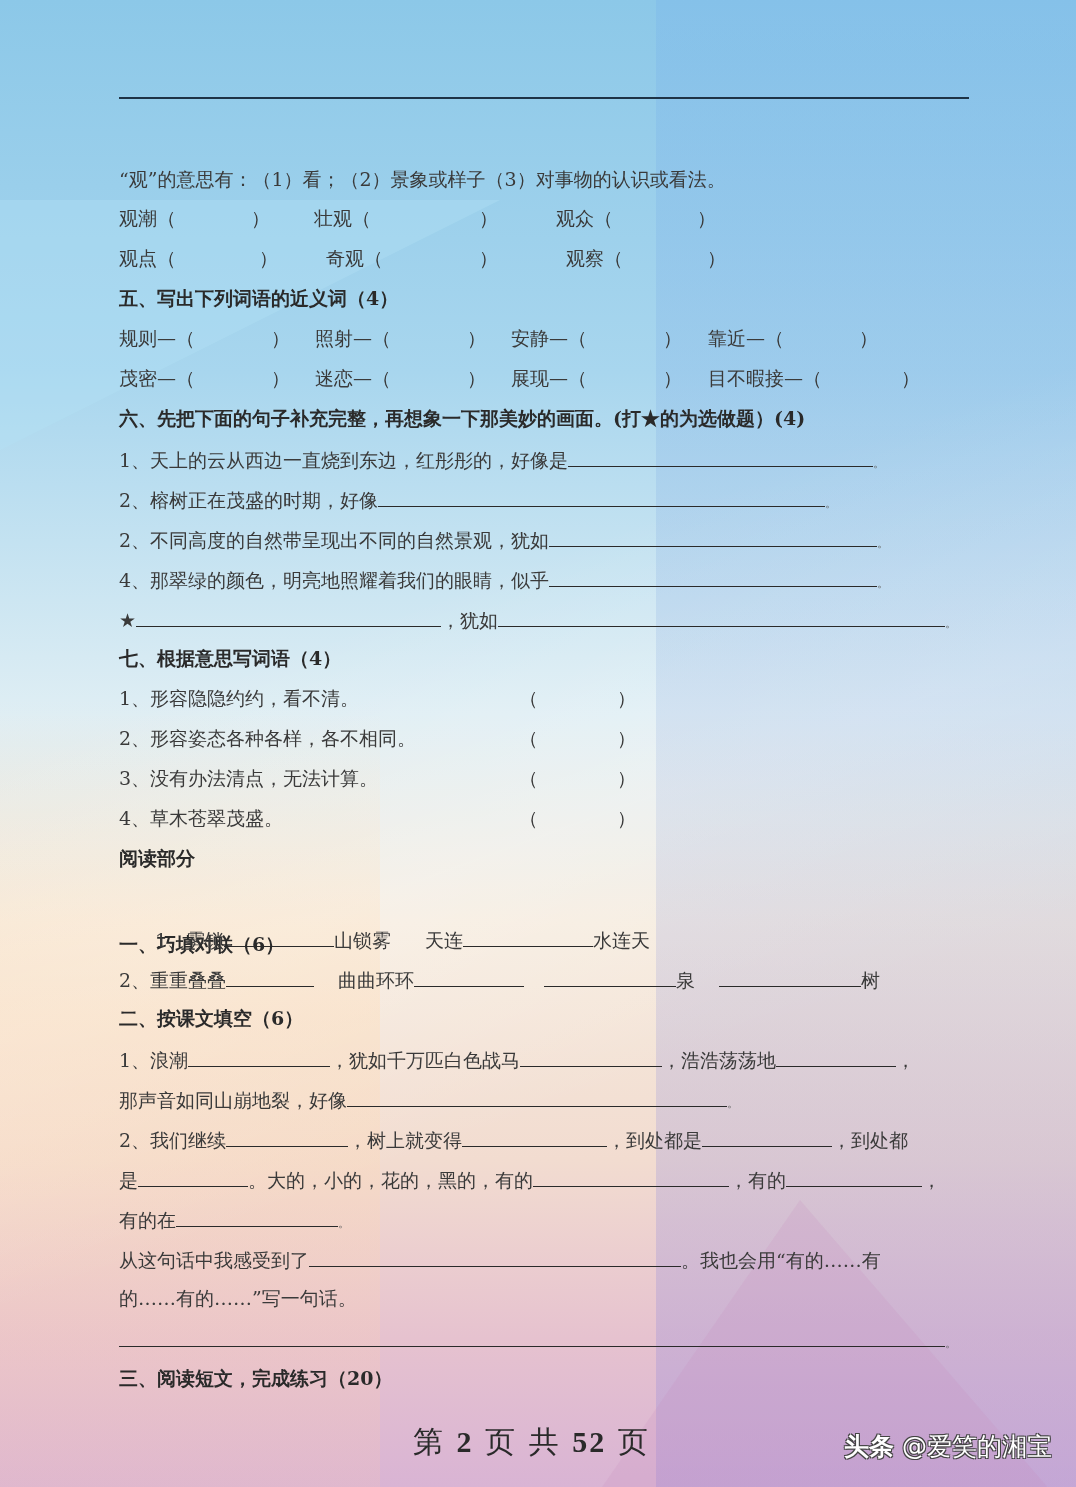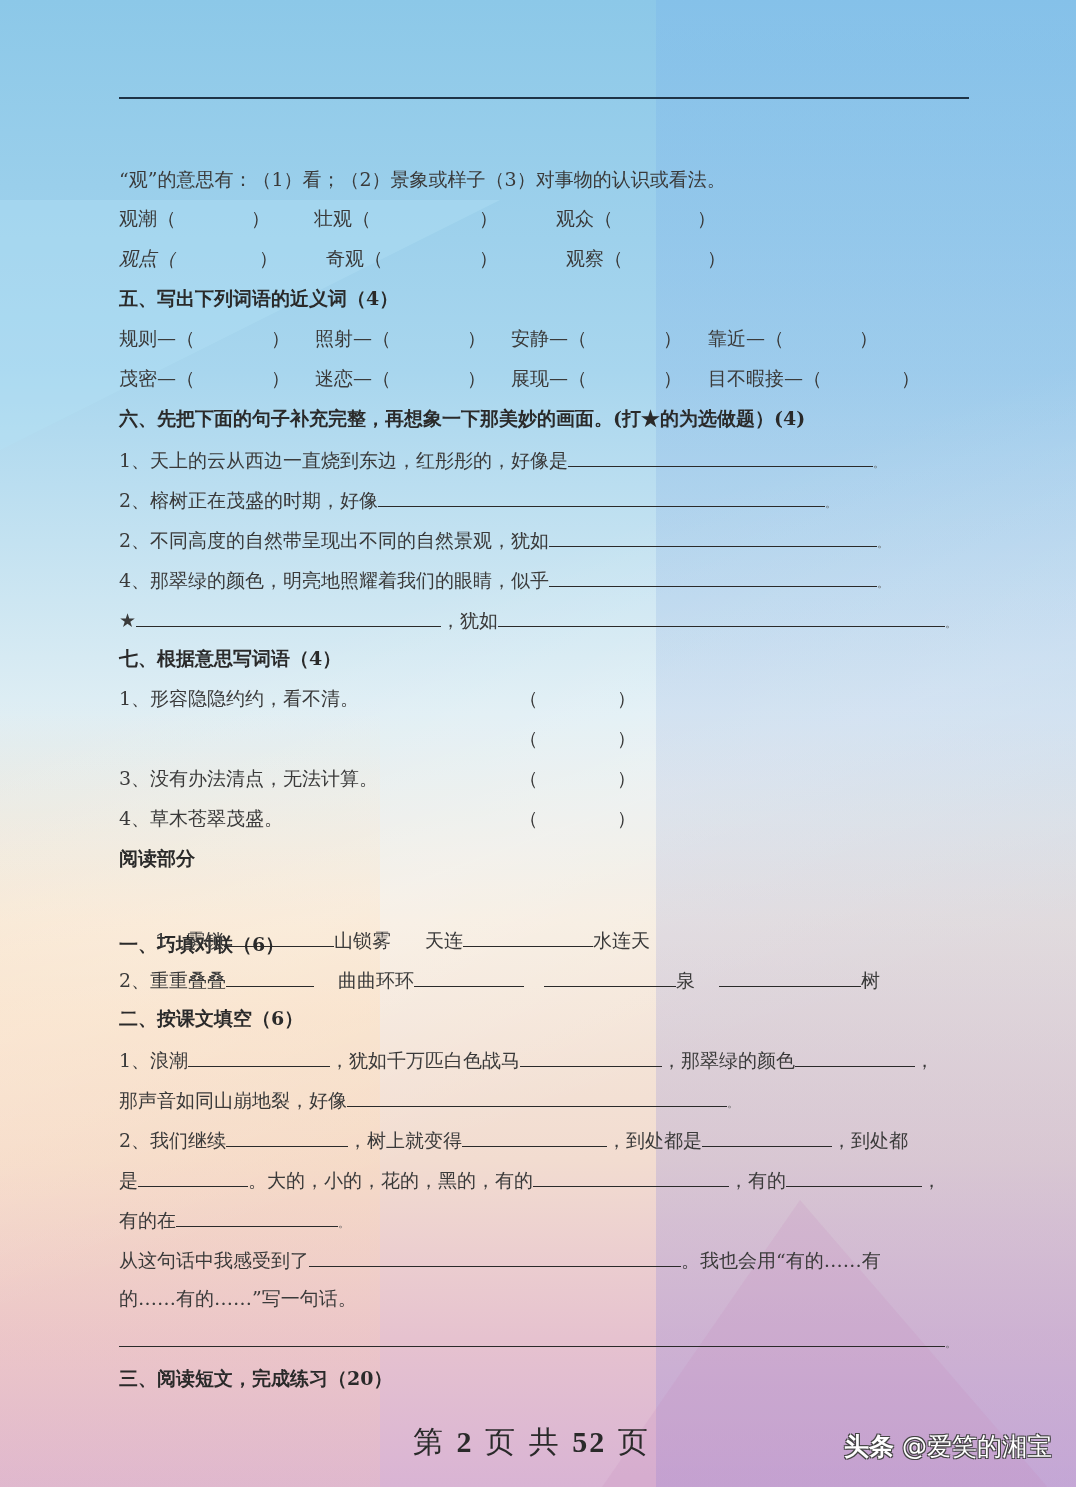--- a/index.html
+++ b/index.html
@@ -56,21 +56,21 @@
 <div class="row" style="top:206px; width:850px; height:24px;">
   <span class="cell" style="left:0;">观潮（</span>
   <span class="cell" style="left:132px;">）</span>
   <span class="cell" style="left:195px;text-align:center;">壮观（</span>
   <span class="cell" style="left:360px;">）</span>
   <span class="cell" style="left:437px;">观众（</span>
   <span class="cell" style="left:578px;">）</span>
 </div>
 
 <div class="row" style="top:246px; width:850px; height:24px;">
-  <span class="cell" style="left:0;font-style:italic;">观点（</span>
+  <span class="cell" style="left:0;">观点（</span>
   <span class="cell" style="left:140px;">）</span>
   <span class="cell" style="left:207px;">奇观（</span>
   <span class="cell" style="left:360px;">）</span>
   <span class="cell" style="left:447px;">观察（</span>
   <span class="cell" style="left:588px;">）</span>
 </div>
 
 <div class="row h" style="top:286px;">五、写出下列词语的近义词（4）</div>
 <div class="row" style="top:326px; width:850px; height:24px;">
   <span class="cell" style="left:0;">规则—（</span>
@@ -110,20 +110,21 @@
   <span>★</span><span class="blank" style="width:305px;"></span><span>，犹如</span><span class="blank" style="width:447px;"></span><span class="dot">。</span>
 </div>
 
 <div class="row h" style="top:646px;">七、根据意思写词语（4）</div>
 <div class="row" style="top:686px; width:600px; height:24px;">
   <span class="cell" style="left:0;">1、形容隐隐约约，看不清。</span>
   <span class="cell" style="left:400px;">（</span>
   <span class="cell" style="left:498px;">）</span>
 </div>
 <div class="row" style="top:726px; width:600px; height:24px;">
+  <span class="cell" style="left:0;">2、形容姿态各种各样，各不相同。</span>
   <span class="cell" style="left:400px;">（</span>
   <span class="cell" style="left:498px;">）</span>
 </div>
 <div class="row" style="top:766px; width:600px; height:24px;">
   <span class="cell" style="left:0;">3、没有办法清点，无法计算。</span>
   <span class="cell" style="left:400px;">（</span>
   <span class="cell" style="left:498px;">）</span>
 </div>
 <div class="row" style="top:806px; width:600px; height:24px;">
   <span class="cell" style="left:0;">4、草木苍翠茂盛。</span>
@@ -135,21 +136,21 @@
 <div class="row h" style="top:886px;margin-top:46px;">一、巧填对联（6）</div>
 <div class="row" style="top:926px;margin-left:36px;">
   <span>1、雾锁</span><span class="blank" style="width:110px;"></span><span>山锁雾</span><span style="display:inline-block;width:34px;"></span><span>天连</span><span class="blank" style="width:130px;"></span><span>水连天</span>
 </div>
 <div class="row" style="top:966px;">
   <span>2、重重叠叠</span><span class="blank" style="width:88px;"></span><span style="display:inline-block;width:24px;"></span><span>曲曲环环</span><span class="blank" style="width:110px;"></span><span style="display:inline-block;width:20px;"></span><span class="blank" style="width:132px;"></span><span>泉</span><span style="display:inline-block;width:24px;"></span><span class="blank" style="width:142px;"></span><span>树</span>
 </div>
 
 <div class="row h" style="top:1006px;">二、按课文填空（6）</div>
 <div class="row" style="top:1046px;">
-  <span>1、浪潮</span><span class="blank" style="width:142px;"></span><span>，犹如千万匹白色战马</span><span class="blank" style="width:142px;"></span><span>，那翠绿的颜色</span><span class="blank" style="width:120px;"></span><span>，</span>
+  <span>1、浪潮</span><span class="blank" style="width:142px;"></span><span>，犹如千万匹白色战马</span><span class="blank" style="width:142px;"></span><span>，浩浩荡荡地</span><span class="blank" style="width:120px;"></span><span>，</span>
 </div>
 <div class="row" style="top:1086px;">
   <span>那声音如同山崩地裂，好像</span><span class="blank" style="width:380px;"></span><span class="dot">。</span>
 </div>
 <div class="row" style="top:1126px;">
   <span>2、我们继续</span><span class="blank" style="width:122px;"></span><span>，树上就变得</span><span class="blank" style="width:145px;"></span><span>，到处都是</span><span class="blank" style="width:130px;"></span><span>，到处都</span>
 </div>
 <div class="row" style="top:1166px;">
   <span>是</span><span class="blank" style="width:110px;"></span><span>。大的，小的，花的，黑的，有的</span><span class="blank" style="width:196px;"></span><span>，有的</span><span class="blank" style="width:136px;"></span><span>，</span>
 </div>

